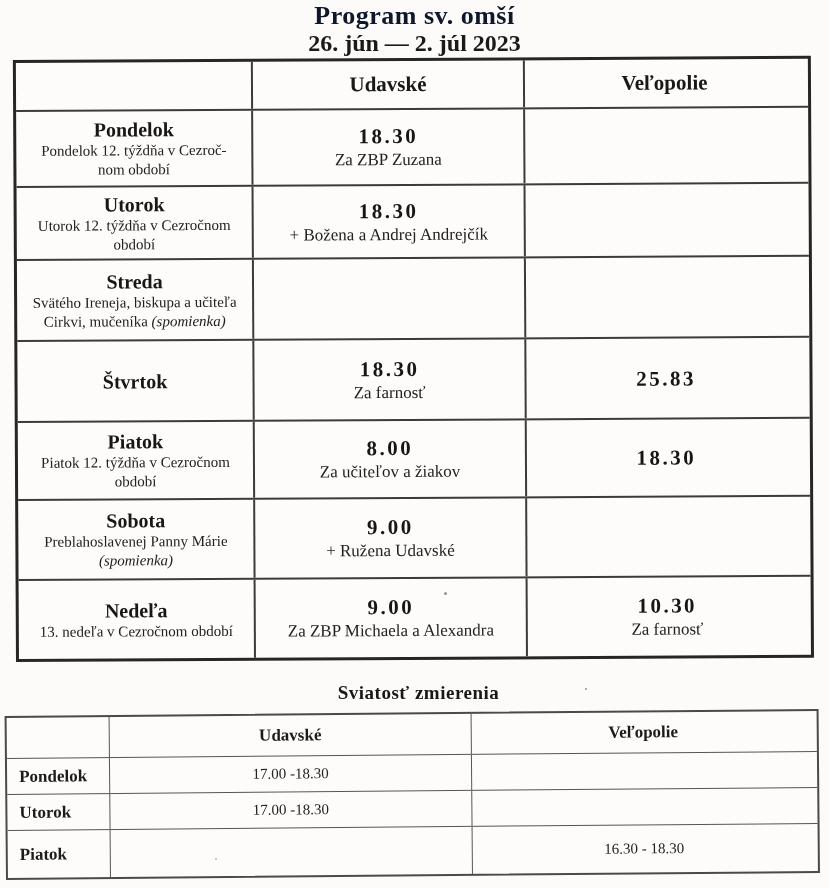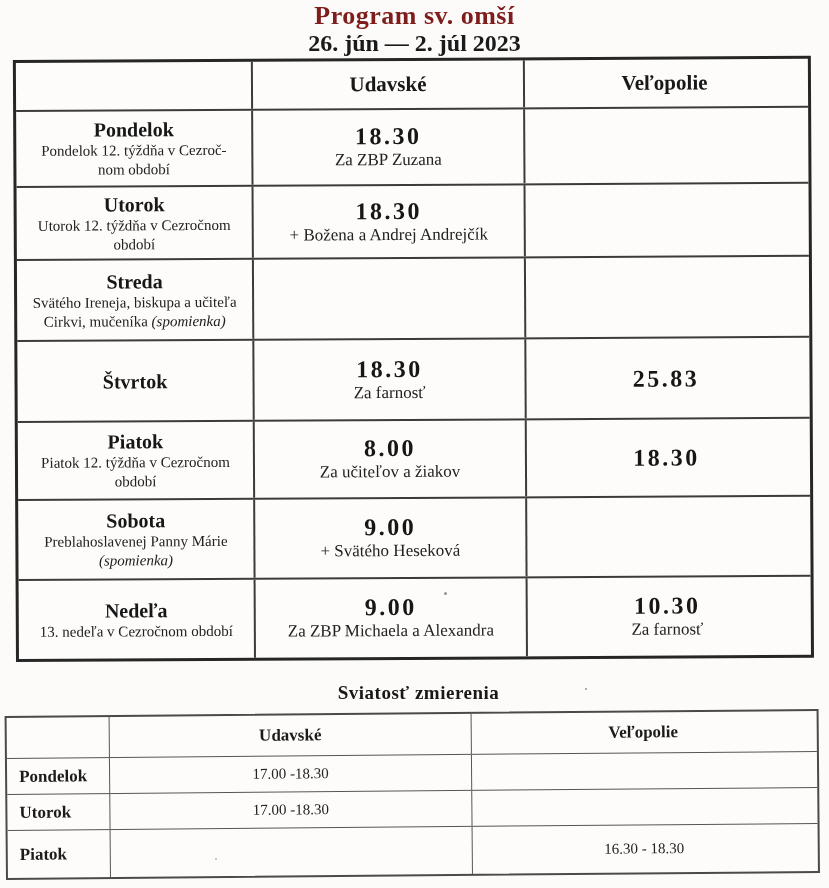--- a/index.html
+++ b/index.html
@@ -11,21 +11,21 @@
     overflow: hidden;
     font-family: "Liberation Serif", "DejaVu Serif", serif;
     color: #1c1c1c;
   }
   .page { position: relative; width: 829px; height: 888px; }
 
   
   .title-block { text-align: center; padding-top: 1px; }
   .page-title {
     font-size: 26px; font-weight: bold; letter-spacing: 0.5px;
-    line-height: 30px; color: #7f1d1d;
+    line-height: 30px; color: #0f172a;
   }
   .page-subtitle { font-size: 24px; font-weight: bold; line-height: 25px; color: #1a1a1a; }
 
   
   .mass-table {
     position: absolute; left: 16px; top: 60px; width: 792px;
     border: 3px solid #262626;
     background: #fdfcfa;
     transform: rotate(-0.3deg);
     transform-origin: 0 100%;
@@ -43,21 +43,21 @@
   .mcell {
     border-left: 2px solid #3b3b3b;
     display: flex; flex-direction: column; align-items: center; justify-content: center;
     text-align: center; padding: 3px 8px; box-sizing: border-box;
   }
   .mcell.nocell { border-left: 0; }
   .mhead { font-size: 21px; font-weight: bold; color: #181818; }
   .day-name { font-size: 20px; font-weight: bold; line-height: 24px; color: #171717; }
   .day-desc { font-size: 15px; line-height: 19px; white-space: pre-line; color: #212121; }
   .day-desc .note { font-style: italic; }
-  .mass-time { font-size: 24px; font-weight: bold; letter-spacing: 2.5px; line-height: 26px; color: #161616; }
+  .mass-time { font-size: 21px; font-weight: bold; letter-spacing: 2.5px; line-height: 26px; color: #161616; }
   .mass-intention { font-size: 17px; line-height: 22px; color: #222; }
 
   
   .conf-title {
     position: absolute; left: 4px; top: 682px; width: 829px;
     text-align: center; font-size: 19px; font-weight: bold; letter-spacing: 0.5px; color: #181818;
   }
   .conf-table {
     position: absolute; left: 6px; top: 716px; width: 810px;
     border: 2px solid #4a4a4a;
@@ -182,21 +182,21 @@
     </div>
 
     <div class="mrow h-r6">
       <div class="mcell nocell">
         <div class="day-name">Sobota</div>
         <div class="day-desc"><span>Preblahoslavenej Panny Márie
 </span><span class="note">(spomienka)</span></div>
       </div>
       <div class="mcell">
         <div class="mass-time">9.00</div>
-        <div class="mass-intention">+ Svätého Heseková</div>
+        <div class="mass-intention">+ Ružena Udavské</div>
       </div>
       <div class="mcell">
         <div class="mass-time"></div>
         <div class="mass-intention"></div>
       </div>
     </div>
 
     <div class="mrow h-r7">
       <div class="mcell nocell">
         <div class="day-name">Nedeľa</div>

